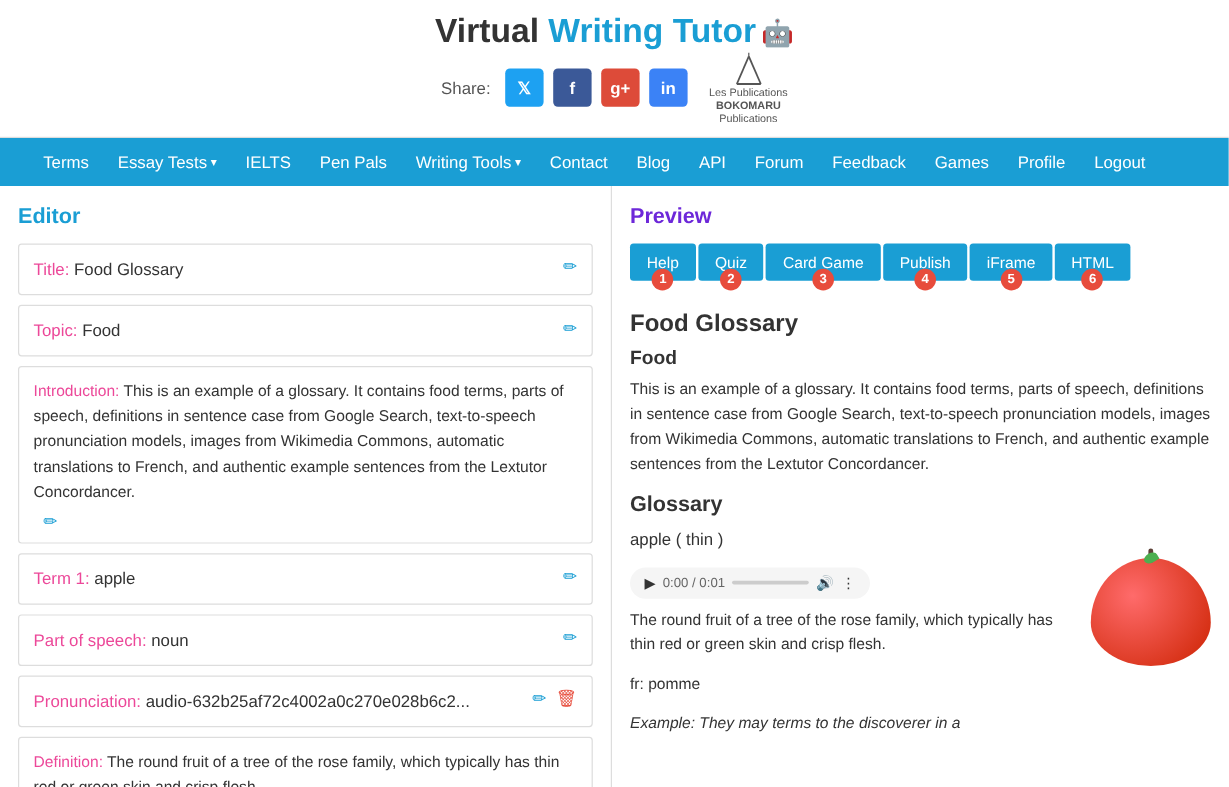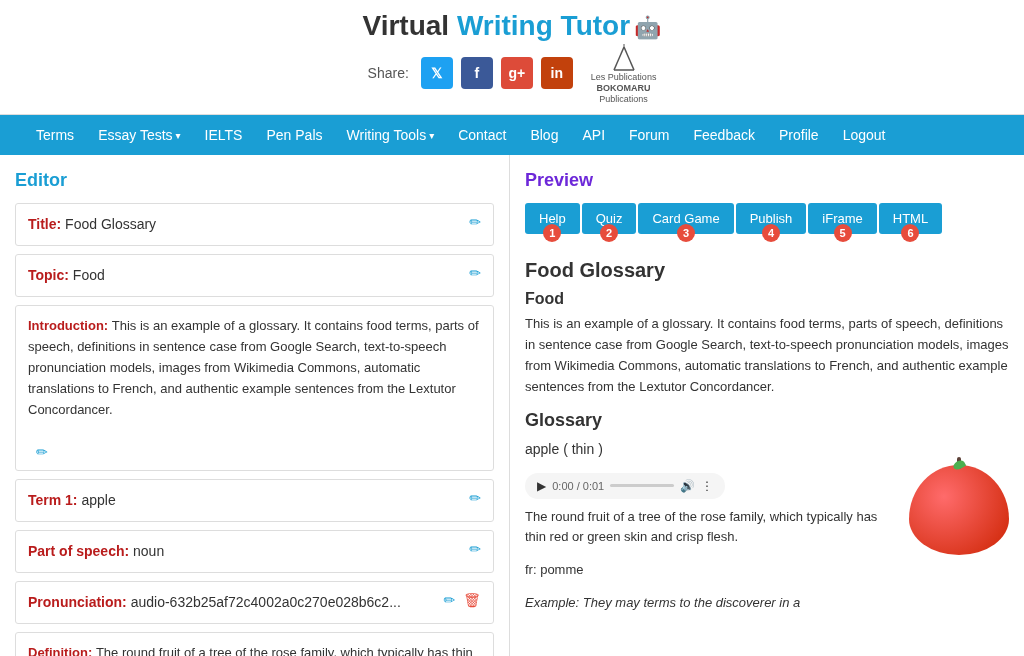--- a/index.html
+++ b/index.html
@@ -37,21 +37,21 @@
       border-radius: 4px;
       color: #fff;
       font-weight: bold;
       font-size: 14px;
       text-decoration: none;
       cursor: pointer;
     }
     .social-twitter { background: #1da1f2; }
     .social-facebook { background: #3b5998; }
     .social-google { background: #dd4b39; }
-    .social-linkedin { background: #c2410c; }
+    .social-linkedin { background: #3b82f6; }
     .bokomaru {
       display: flex;
       flex-direction: column;
       align-items: center;
       margin-left: 10px;
       font-size: 9px;
       color: #555;
       line-height: 1.2;
     }
 
@@ -100,24 +100,24 @@
       padding: 10px 12px;
       margin-bottom: 8px;
       border-radius: 3px;
       display: flex;
       justify-content: space-between;
       align-items: flex-start;
       background: #fff;
     }
     .editor-field.multiline {
       flex-direction: column;
-      gap: 24px;
+      gap: 6px;
     }
     .field-content { flex: 1; line-height: 1.5; }
-    .field-label { color: #b91c1c; font-weight: bold; }
+    .field-label { color: #ec4899; font-weight: normal; }
     .field-value { color: #333; }
     .edit-icon {
       color: #1a9ed4;
       cursor: pointer;
       font-size: 14px;
       flex-shrink: 0;
       margin-left: 8px;
     }
     .delete-icon {
       color: #e74c3c;
@@ -330,20 +330,21 @@
   <a href="#">Terms</a>
   <a href="#">Essay Tests <span class="nav-arrow">▾</span></a>
   <a href="#">IELTS</a>
   <a href="#">Pen Pals</a>
   <a href="#">Writing Tools <span class="nav-arrow">▾</span></a>
   <a href="#">Contact</a>
   <a href="#">Blog</a>
   <a href="#">API</a>
   <a href="#">Forum</a>
   <a href="#">Feedback</a>
+  <a href="#">Games</a>
   <a href="#">Profile</a>
   <a href="#">Logout</a>
 </nav>
 
 <div class="main-content">
 
   <div class="editor-panel">
     <div class="panel-title">Editor</div>
 
     <div class="editor-field">

